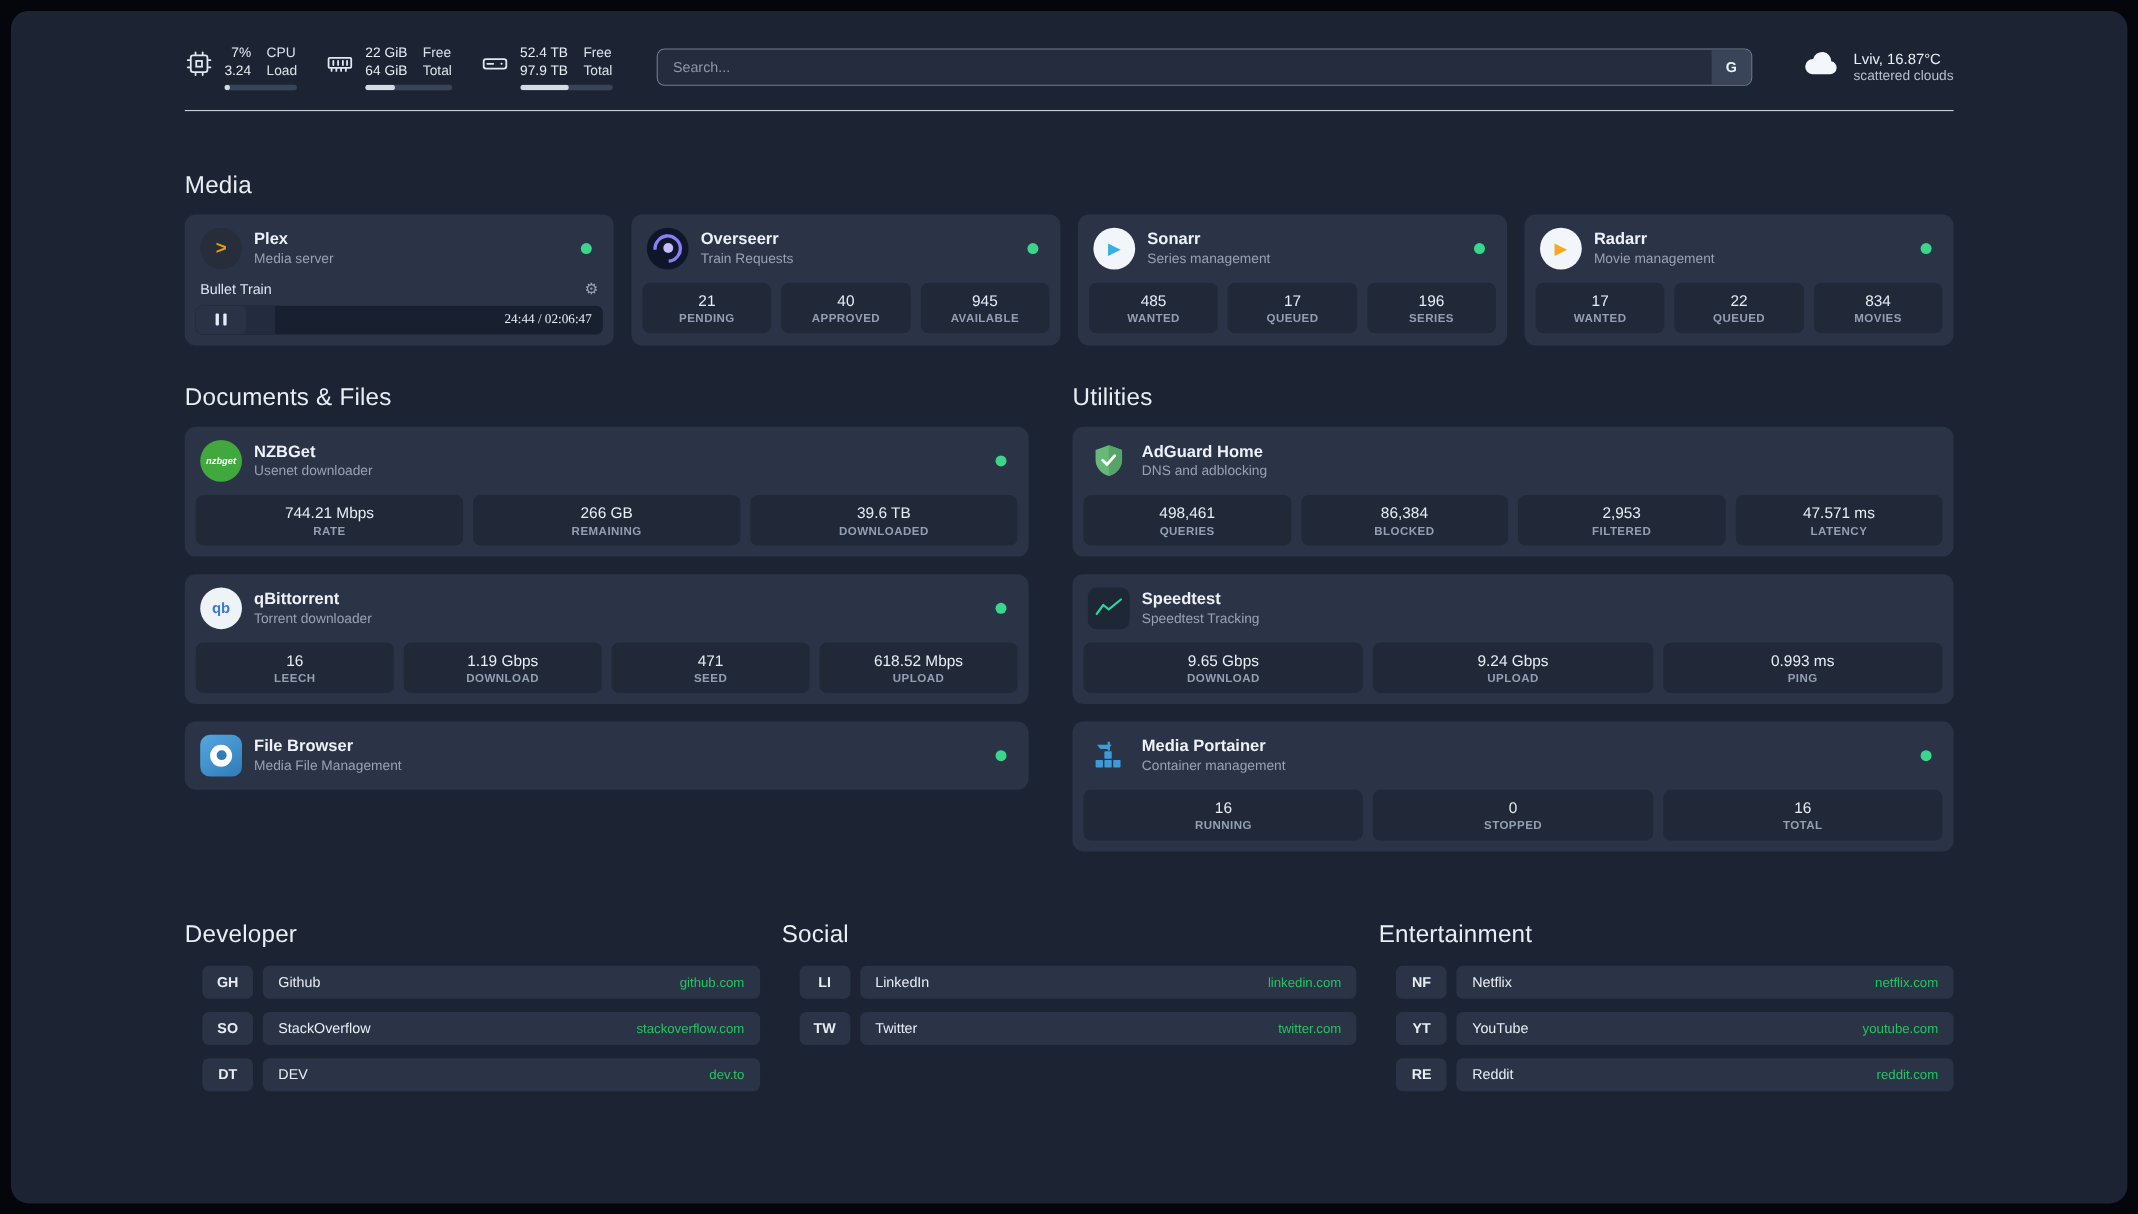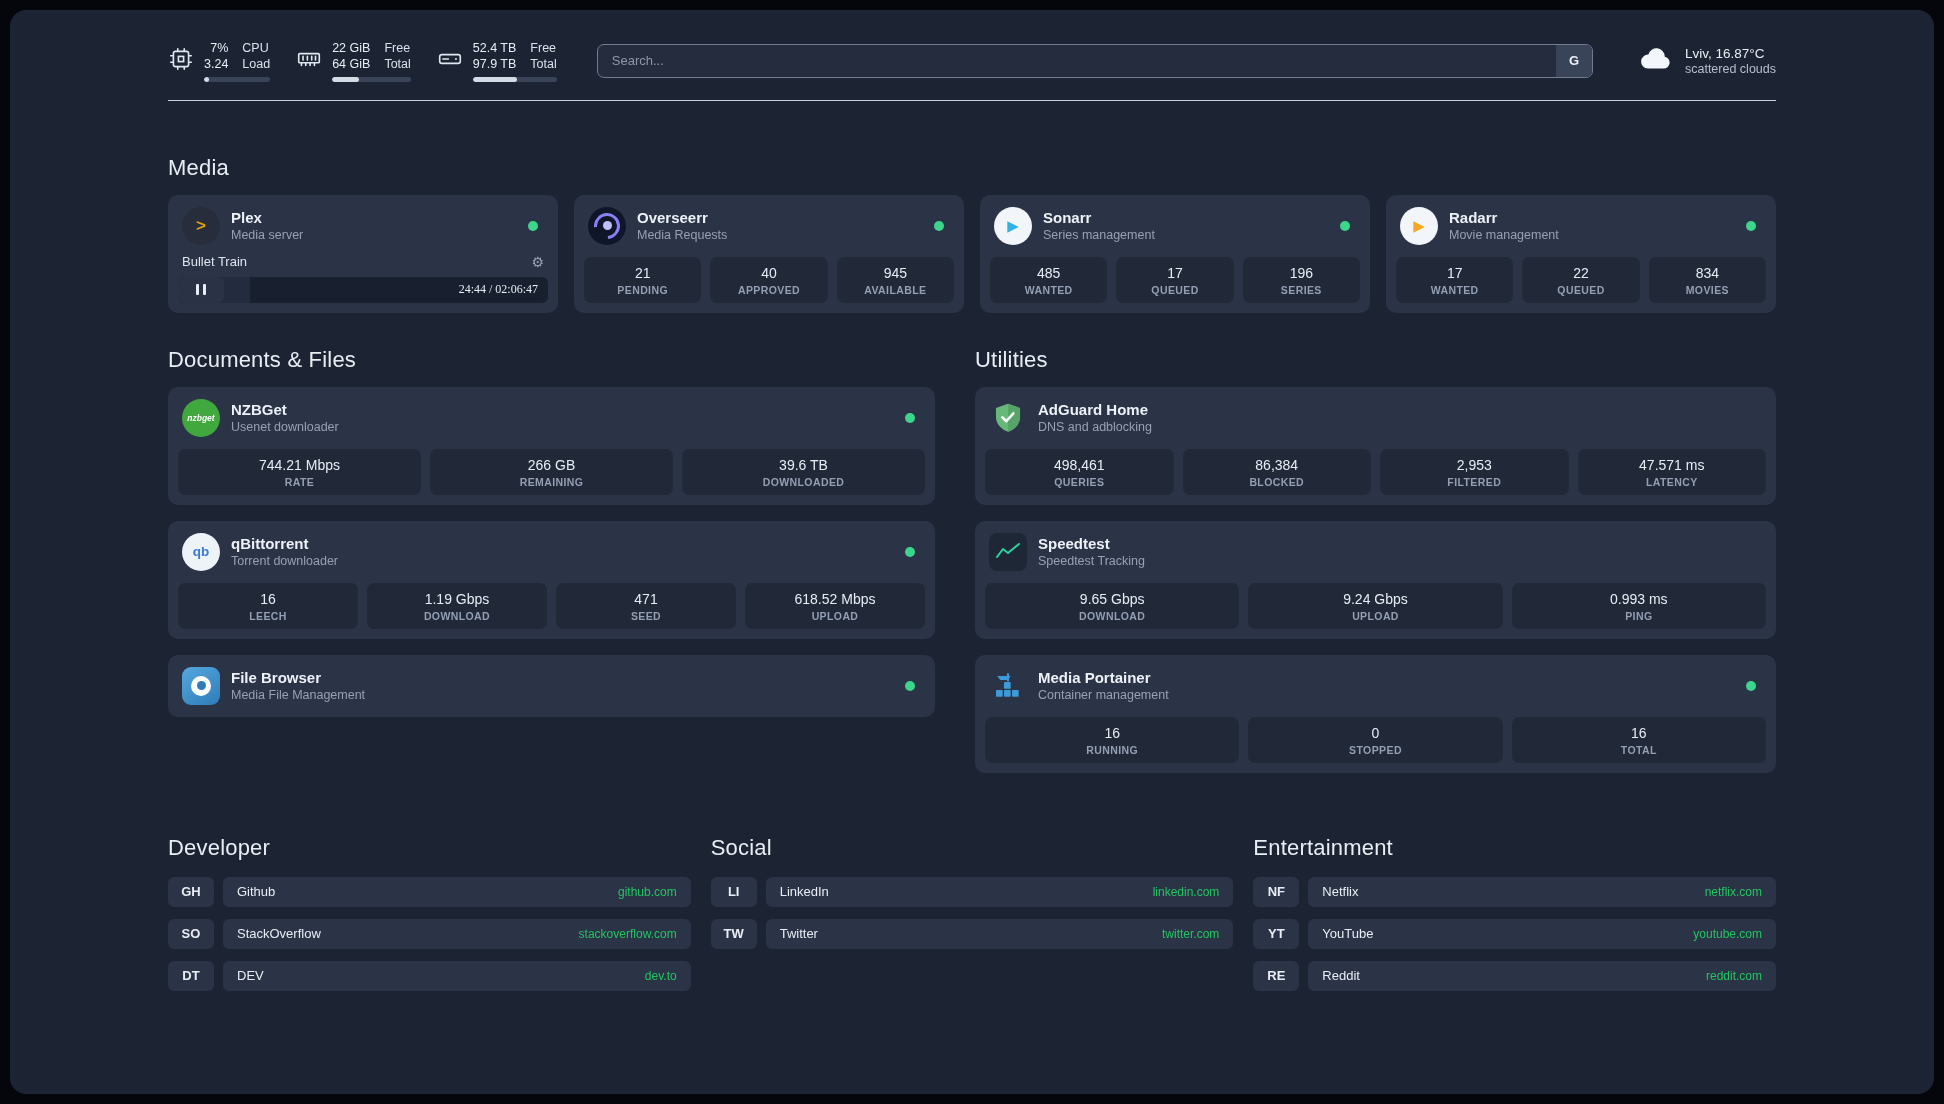--- a/index.html
+++ b/index.html
@@ -104,21 +104,21 @@
   .fb-c { width:20px; height:20px; background:#fff; border-radius:50%;
     display:flex; align-items:center; justify-content:center; }
   .fb-d { width:9px; height:9px; background:#2f7cb8; border-radius:50%; }
   .speedtest-ic { background:#1d2736; border-radius:8px; }
 
   
   .bookmarks { display:grid; grid-template-columns:repeat(3,1fr); gap:20px; margin-top:62px; padding-bottom:40px; }
   .bm-list { display:flex; flex-direction:column; gap:12px; margin-top:16px; }
   .bm { display:flex; gap:9px; height:30px; cursor:pointer; }
   .bm-abbr { width:46px; background:#2b3447; border-radius:6px; display:flex;
-    align-items:center; justify-content:center; font-size:13px; font-weight:600; color:#e8edf4; flex:none; }
+    align-items:center; justify-content:center; font-size:13px; font-weight:600; color:#e8edf4; flex:none;margin-left:16px; }
   .bm-pill { flex:1; background:#2b3447; border-radius:6px; display:flex;
     align-items:center; justify-content:space-between; padding:0 14px; }
   .bm-name { font-size:13px; color:#e8edf4; }
   .bm-url { font-size:12px; color:#22c55e; }
 </style>
 </head>
 <body>
 
 <div class="page">
   <div class="content">
@@ -254,21 +254,21 @@
       </div>
 
       <div class="card">
         <div class="card-head">
           <span class="icon icon-circle overseerr">
               <span class="ov-ring"></span>
               <span class="ov-dot"></span>
             </span>
           <div class="meta">
             <div class="name">Overseerr</div>
-            <div class="desc">Media Requests</div>
+            <div class="desc">Train Requests</div>
           </div>
           <span class="dot"></span>
         </div>
         <div class="tiles cols-3">
           <div class="tile">
             <div class="tv">21</div>
               <div class="tl">PENDING</div>
           </div>
           <div class="tile">
             <div class="tv">40</div>

